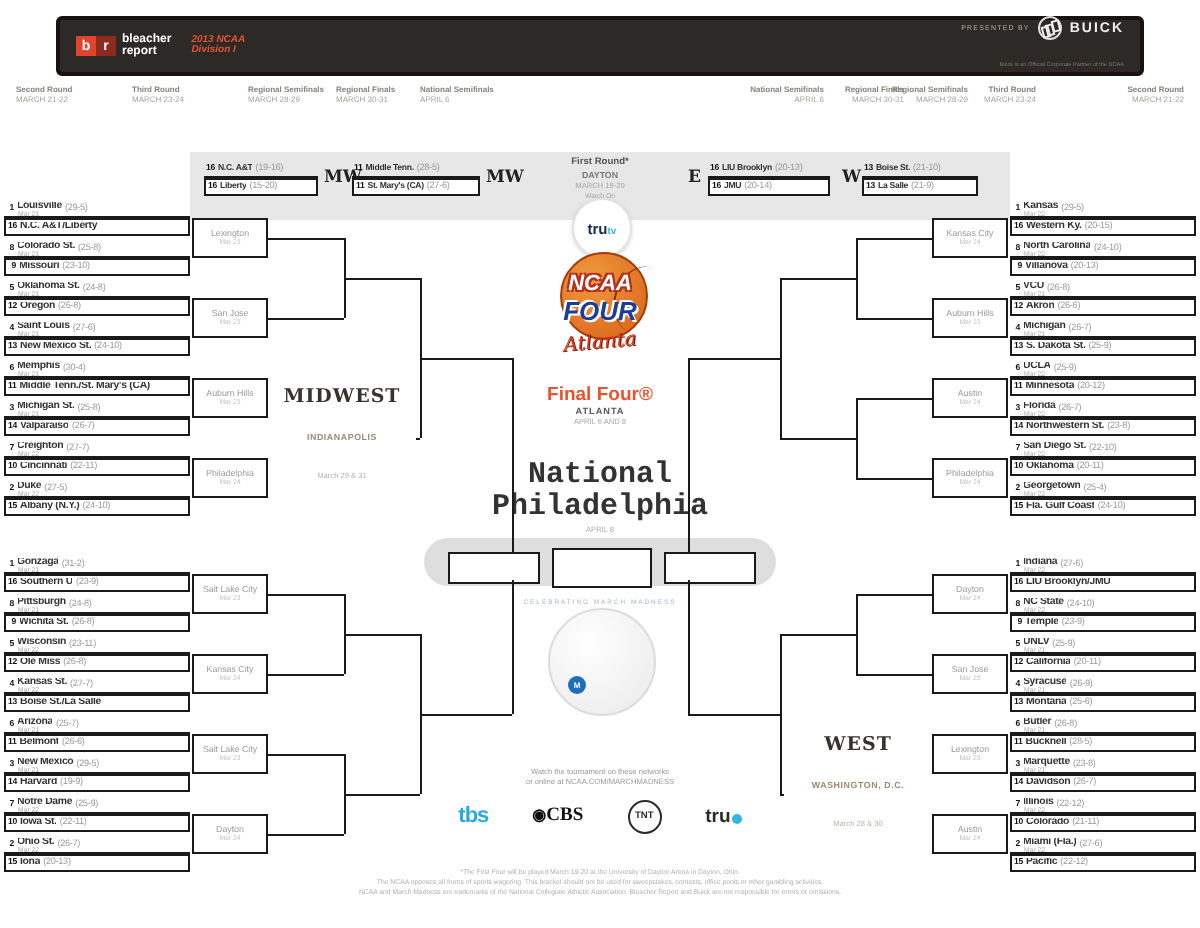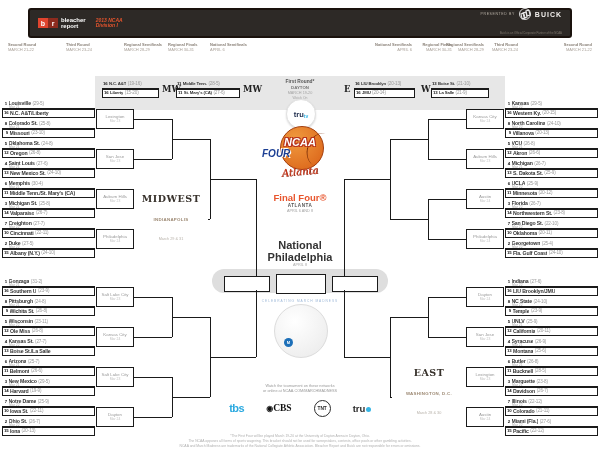--- a/index.html
+++ b/index.html
@@ -54,29 +54,29 @@
   .regdates{font-size:3.8px;color:#b8b2aa;}
   
   .ctr{position:absolute;left:150px;width:300px;text-align:center;}
   #fflogo{position:absolute;left:262px;top:124px;width:76px;height:66px;}
   #ffball{position:absolute;left:18px;top:2px;width:42px;height:42px;border-radius:50%;
           background:radial-gradient(circle at 35% 30%, #f09a3e, #d95f16);border:1px solid #a33c0a;}
   #ffseam{position:absolute;left:26px;top:6px;width:26px;height:34px;border-left:1.5px solid #7a2d08;
           border-radius:50%;transform:rotate(18deg);}
   #fftxt1{position:absolute;left:0;top:12px;width:76px;text-align:center;font-weight:bold;font-style:italic;
           font-size:11px;color:#fff;text-shadow:1px 1px 0 #b5301c,-1px -1px 0 #b5301c,1px -1px 0 #b5301c,-1px 1px 0 #b5301c;}
-  #fftxt2{position:absolute;left:0;top:24px;width:76px;font-weight:bold;font-style:italic;
-          font-size:10px;color:#1c3f94;text-shadow:1px 1px 0 #fff,-1px -1px 0 #fff;}
+  #fftxt2{position:absolute;left:0;top:24px;width:76px;text-align:center;font-weight:bold;font-style:italic;
+          font-size:13px;color:#1c3f94;text-shadow:1px 1px 0 #fff,-1px -1px 0 #fff;}
   #fftxt3{position:absolute;left:0;top:42px;width:76px;text-align:center;font-style:italic;
           font-family:"DejaVu Serif",serif;font-size:10px;color:#d43b1f;transform:rotate(-5deg);
           text-shadow:.5px .5px 0 #7a1d08;}
   #ff4label{top:192px;color:#e8552d;font-weight:bold;font-size:9.5px;}
   #ff4city{top:203px;color:#555;font-weight:bold;font-size:4.6px;letter-spacing:.5px;}
   #ff4dates{top:209px;color:#a5a5a5;font-size:3.8px;}
-  #natl{top:240px;color:#333;font-weight:bold;font-size:11px;line-height:1.05;}
+  #natl{top:230px;color:#333;font-weight:bold;font-size:15px;line-height:1.05;font-family:Liberation Mono, monospace;}
   #natldate{top:263px;color:#aaa;font-size:3.8px;}
   #champband{position:absolute;left:212px;top:269px;width:176px;height:24px;background:#dedede;border-radius:12px;}
   .champbox{position:absolute;border:1px solid #1a1a1a;background:#fff;}
   #logo75{position:absolute;left:274px;top:304px;width:52px;height:52px;border-radius:50%;
           background:radial-gradient(circle at 38% 32%, #ffffff, #e9e9e9);border:1px solid #dcdcdc;}
   #txt75{position:absolute;left:0;top:12px;width:52px;text-align:center;font-weight:bold;font-style:italic;
          font-size:20px;color:#cdcdcd;text-shadow:1px 1px 0 #fff;}
   #mm75{position:absolute;left:9px;top:33px;width:9px;height:9px;border-radius:50%;background:#1c6fb8;
         color:#fff;font-size:4px;font-weight:bold;display:flex;align-items:center;justify-content:center;}
   #ann75{position:absolute;left:224px;top:299px;width:152px;text-align:center;font-size:3.2px;
@@ -696,14 +696,14 @@
     <div class="line" style="left: 428px; top: 337px; width: 38px; height: 1px;"></div>
     <div class="line" style="left: 428px; top: 297px; width: 1px; height: 40px;"></div>
     <div class="line" style="left: 390px; top: 317px; width: 38px; height: 1px;"></div>
     <div class="line" style="left: 428px; top: 377px; width: 38px; height: 1px;"></div>
     <div class="line" style="left: 428px; top: 417px; width: 38px; height: 1px;"></div>
     <div class="line" style="left: 428px; top: 377px; width: 1px; height: 40px;"></div>
     <div class="line" style="left: 390px; top: 397px; width: 38px; height: 1px;"></div>
     <div class="line" style="left: 390px; top: 317px; width: 1px; height: 80px;"></div>
     <div class="line" style="left: 344px; top: 357px; width: 46px; height: 1px;"></div>
     <div class="line" style="left: 344px; top: 290px; width: 1px; height: 67px;"></div>
-    <div class="reghdr" style="left: 392px; top: 360px; width: 74px;"><span class="regname">EAST</span><br><span class="regcity">WASHINGTON, D.C.</span><br><span class="regdates">March 28 &amp; 30</span></div>
+    <div class="reghdr" style="left: 392px; top: 360px; width: 74px;"><span class="regname">WEST</span><br><span class="regcity">WASHINGTON, D.C.</span><br><span class="regdates">March 28 &amp; 30</span></div>
   </div>
 
 </body></html>

